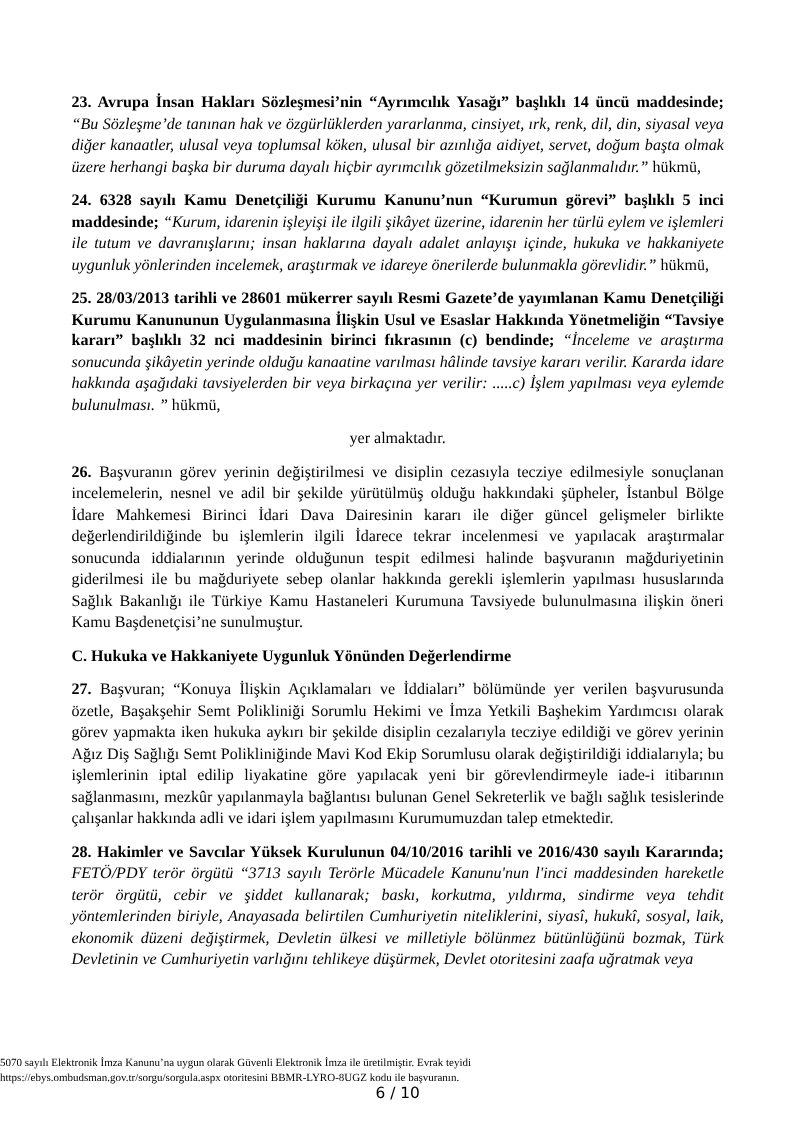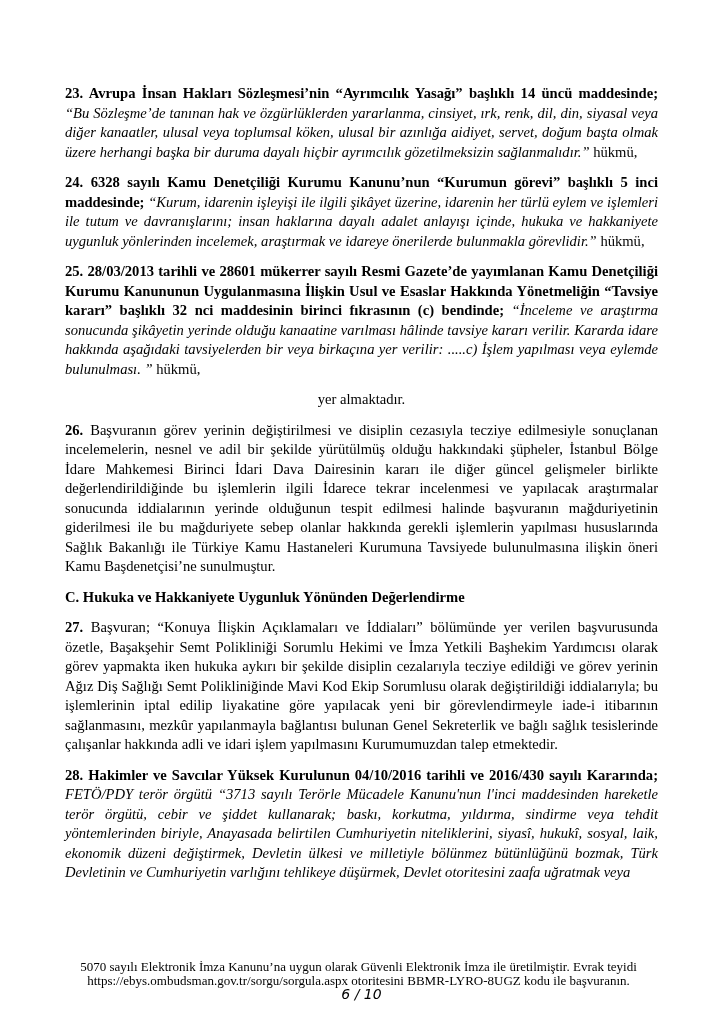--- a/index.html
+++ b/index.html
@@ -4,26 +4,26 @@
 <style>
   html, body { margin: 0; padding: 0; background: #ffffff; }
   body { width: 723px; height: 1024px; position: relative; overflow: hidden;
          font-family: "Liberation Serif", "DejaVu Serif", serif; color: #000; }
   .page { position: absolute; left: 65px; top: 84px; width: 593px; }
   .para { font-size: 14.6px; line-height: 19.5px; text-align: justify; margin: 0 0 11px 0; }
   .para b, .heading { font-weight: bold; }
   .para i { }
   .heading { font-size: 14.6px; line-height: 19.5px; margin: 0 0 11px 0; }
   .plain { font-size: 14.6px; line-height: 19.5px; margin: 0 0 11px 0; text-align: center; }
-  .footer { position: absolute; left: 0; width: 717px; top: 960px; text-align: center;
-            font-size: 13px; line-height: 13.5px; }
+  .footer { position: absolute; left: 0; width: 717px; top: 960px; 
+            font-size: 10px; line-height: 13.5px; }
   .footer .url { font-weight: normal; }
   .footer .code { font-weight: normal; }
   .pagenum { position: absolute; left: 0; width: 723px; top: 986px; text-align: center;
-             font-family: "DejaVu Sans", sans-serif; font-size: 14px; font-style: italic; }
+             font-family: "DejaVu Sans", sans-serif; font-size: 14px; }
 </style>
 </head>
 <body>
 
 <div class="page">
 
   <p class="para"><b>23. Avrupa İnsan Hakları Sözleşmesi’nin “Ayrımcılık Yasağı” başlıklı 14 üncü maddesinde;</b><i> “Bu Sözleşme’de tanınan hak ve özgürlüklerden yararlanma, cinsiyet, ırk, renk, dil, din, siyasal veya diğer kanaatler, ulusal veya toplumsal köken, ulusal bir azınlığa aidiyet, servet, doğum başta olmak üzere herhangi başka bir duruma dayalı hiçbir ayrımcılık gözetilmeksizin sağlanmalıdır.”</i><span> hükmü,</span></p>
 
   <p class="para"><b>24. 6328 sayılı Kamu Denetçiliği Kurumu Kanunu’nun “Kurumun görevi” başlıklı 5 inci maddesinde;</b><i> “Kurum, idarenin işleyişi ile ilgili şikâyet üzerine, idarenin her türlü eylem ve işlemleri ile tutum ve davranışlarını; insan haklarına dayalı adalet anlayışı içinde, hukuka ve hakkaniyete uygunluk yönlerinden incelemek, araştırmak ve idareye önerilerde bulunmakla görevlidir.”</i><span> hükmü,</span></p>
 

